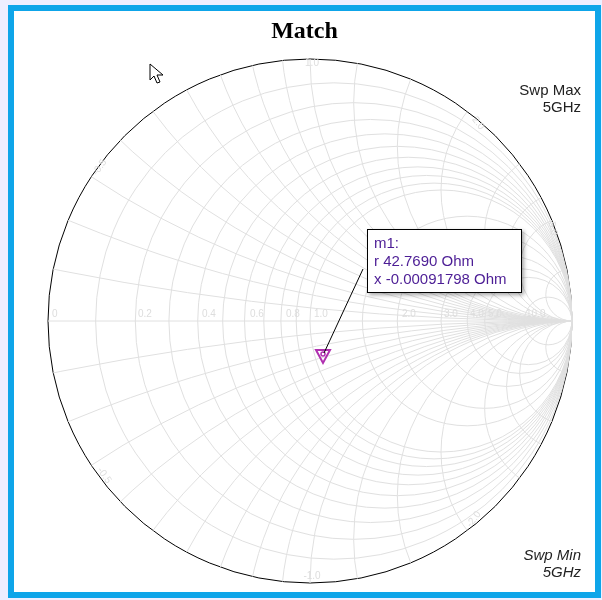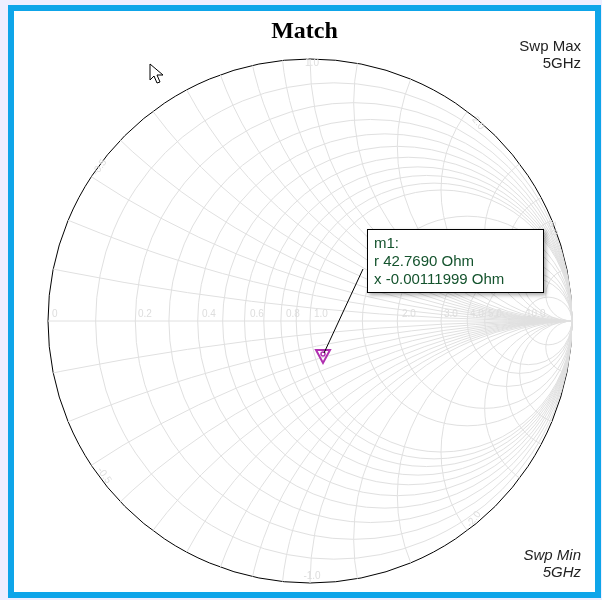--- a/index.html
+++ b/index.html
@@ -32,20 +32,21 @@
     font-size: 24px;
     color: #000;
   }
   .swp {
     position: absolute;
     right: 14px;
     font-size: 15px;
     color: #222;
     text-align: right;
     line-height: 1.15;
+    margin-top: 44px;
   }
   .swp.top { top: 26px; }
   .swp.bot { bottom: 12px; font-style: italic; }
   .swp .l2 { display: block; }
   .chart-wrap {
     position: absolute;
     left: 18px;
     top: 32px;
     width: 556px;
     height: 556px;
@@ -58,29 +59,29 @@
     left: 135px;
     top: 52px;
     width: 18px;
     height: 24px;
     pointer-events: none;
   }
   .marker-box {
     position: absolute;
     left: 335px;
     top: 186px;
-    width: 177px;
+    width: 155px;
     background: #fff;
     border: 1px solid #000;
     box-shadow: 2px 2px 4px rgba(0,0,0,0.35);
     font-size: 15px;
     line-height: 1.2;
     padding: 4px 6px 4px 6px;
     box-sizing: border-box;
-    color: #14532d;
+    color: #4c1d95;
     z-index: 5;
   }
   .marker-line {
     display: block;
     white-space: nowrap;
   }
   .marker-ptr {
     position: absolute;
     z-index: 4;
     pointer-events: none;
@@ -232,21 +233,21 @@
       <circle cx="9" cy="6" r="2" fill="none" stroke="#b030b0" stroke-width="1.5"></circle>
     </svg>
 
     <svg class="marker-ptr" width="556" height="556">
       <line x1="331" y1="226" x2="292" y2="310" stroke="#000" stroke-width="1"></line>
     </svg>
 
     <div class="marker-box">
       <span class="marker-line">m1:</span>
       <span class="marker-line">r 42.7690 Ohm</span>
-      <span class="marker-line">x -0.00111999 Ohm</span>
+      <span class="marker-line">x -0.00091798 Ohm</span>
     </div>
 
   </div>
 
   <svg class="cursor" width="18" height="24" viewBox="0 0 18 24">
     <path d="M1 1 L1 17 L5 13 L8 20 L11 19 L8 12 L14 12 Z" fill="#fff" stroke="#000" stroke-width="1"></path>
   </svg>
 
 </div>
 

